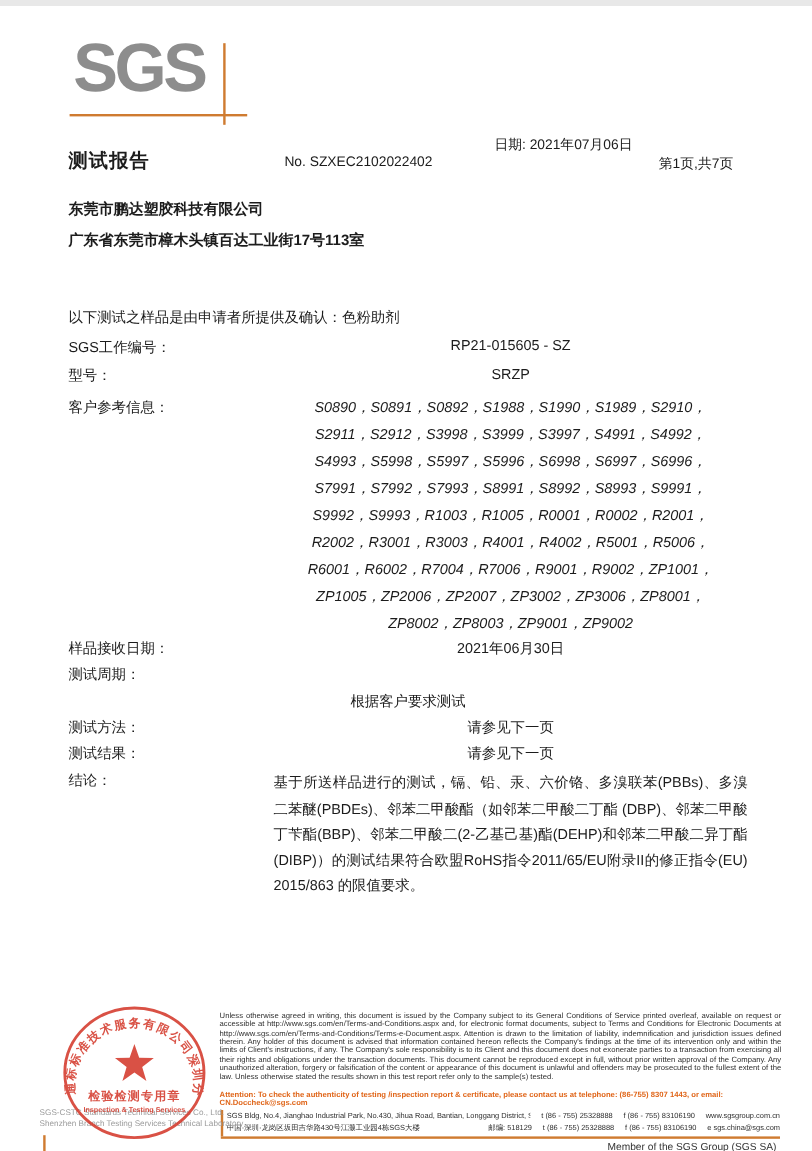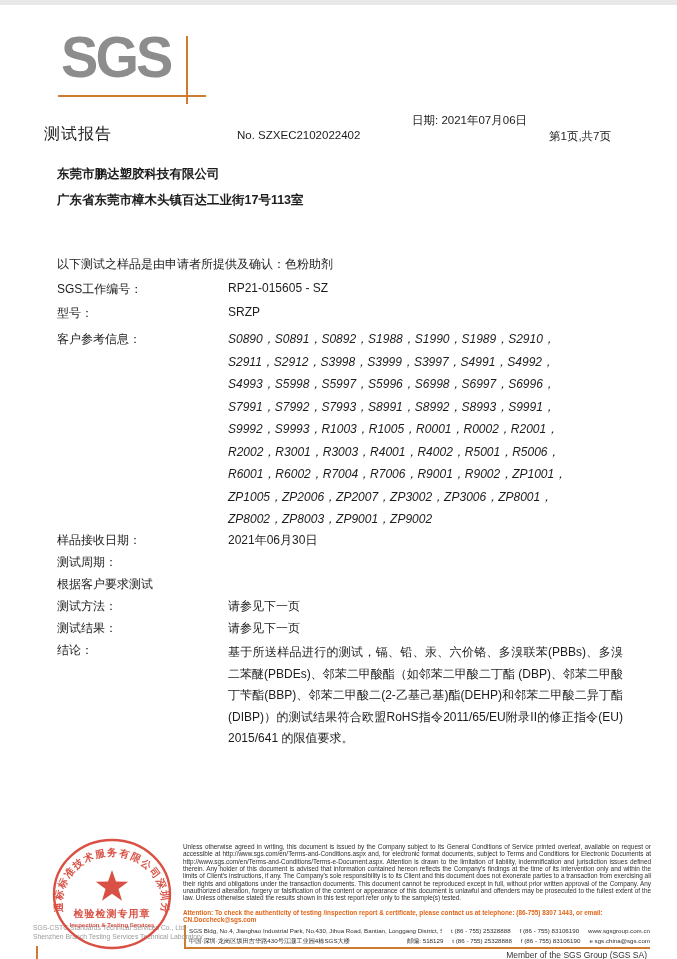--- a/index.html
+++ b/index.html
@@ -4,32 +4,32 @@
 <style>
   html,body{margin:0;padding:0;background:#e8e8e8;}
   .page{position:relative;width:677px;height:959px;background:#ffffff;overflow:hidden;
         font-family:"Liberation Sans","DejaVu Sans",sans-serif;color:#1c1c1c;margin:5px auto;}
   
   .logo{position:absolute;left:60px;top:24px;font-size:57px;font-weight:900;color:#8d8d8d;
         letter-spacing:-3px;line-height:1;transform:scaleX(.98);}
   .cropline-h{position:absolute;left:58px;top:90px;width:148px;height:1.5px;background:#cf7b30;}
   .cropline-v{position:absolute;left:186px;top:31px;width:1.5px;height:68px;background:#cf7b30;}
   
-  .hdr-title{position:absolute;left:44px;top:119px;font-size:16px;font-weight:400;letter-spacing:1px;}
+  .hdr-title{position:absolute;left:57px;top:119px;font-size:16px;font-weight:700;letter-spacing:1px;}
   .hdr-no{position:absolute;left:237px;top:124px;font-size:11.5px;}
   .hdr-date{position:absolute;left:412px;top:108px;font-size:11.5px;}
   .hdr-page{position:absolute;left:549px;top:124px;font-size:11.5px;}
   
   .company{position:absolute;left:57px;top:161px;font-size:12.5px;font-weight:600;}
   .addr{position:absolute;left:57px;top:187px;font-size:12.5px;font-weight:600;}
   
   .intro{position:absolute;left:57px;top:251px;font-size:12px;}
   .frow{position:absolute;left:57px;display:flex;font-size:12px;width:566px;}
   .frow .lbl{width:171px;flex:none;}
-  .frow .val{flex:1;}
+  .frow .val{flex:1;text-align:center;}
   .reflines .refline{line-height:22.5px;height:22.5px;font-style:italic;}
   .conclusion .val{line-height:21.5px;text-align:justify;}
   
   .stamp{position:absolute;left:48px;top:831px;z-index:3;opacity:.88;}
   .lab1{position:absolute;left:33px;top:919px;font-size:6.8px;color:#9b9b9b;z-index:2;white-space:nowrap;}
   .lab2{position:absolute;left:33px;top:928px;font-size:6.8px;color:#9b9b9b;z-index:2;white-space:nowrap;}
   
   .legal{position:absolute;left:183px;top:838px;width:468px;font-size:6.4px;line-height:7.35px;
          color:#2e2e2e;text-align:justify;}
   .attention{position:absolute;left:183px;top:904px;width:468px;font-size:6.4px;line-height:7.4px;
@@ -96,21 +96,21 @@
   <div class="frow" style="top:593px">
     <span class="lbl">测试方法：</span>
     <span class="val">请参见下一页</span>
   </div>
   <div class="frow" style="top:615px">
     <span class="lbl">测试结果：</span>
     <span class="val">请参见下一页</span>
   </div>
   <div class="frow conclusion" style="top:637px">
     <span class="lbl">结论：</span>
-    <span class="val">基于所送样品进行的测试，镉、铅、汞、六价铬、多溴联苯(PBBs)、多溴二苯醚(PBDEs)、邻苯二甲酸酯（如邻苯二甲酸二丁酯 (DBP)、邻苯二甲酸丁苄酯(BBP)、邻苯二甲酸二(2-乙基己基)酯(DEHP)和邻苯二甲酸二异丁酯(DIBP)）的测试结果符合欧盟RoHS指令2011/65/EU附录II的修正指令(EU) 2015/641 的限值要求。</span>
+    <span class="val">基于所送样品进行的测试，镉、铅、汞、六价铬、多溴联苯(PBBs)、多溴二苯醚(PBDEs)、邻苯二甲酸酯（如邻苯二甲酸二丁酯 (DBP)、邻苯二甲酸丁苄酯(BBP)、邻苯二甲酸二(2-乙基己基)酯(DEHP)和邻苯二甲酸二异丁酯(DIBP)）的测试结果符合欧盟RoHS指令2011/65/EU附录II的修正指令(EU) 2015/863 的限值要求。</span>
   </div>
 
   <svg class="stamp" width="128" height="118" viewBox="0 0 128 118">
     <ellipse cx="64" cy="58" rx="58" ry="54" fill="none" stroke="#d43a2c" stroke-width="2.4"></ellipse>
     <path id="arcp" d="M 16,80 A 50,47 0 1 1 112,80" fill="none"></path>
     <text font-size="10" fill="#d43a2c" letter-spacing="1.5" font-weight="bold"><textPath href="#arcp" startOffset="4">通标标准技术服务有限公司深圳分公司</textPath></text>
     <polygon fill="#d43a2c" points="64,34 68,45.5 80.2,45.7 70.5,53.1 74,64.8 64,57.8 54,64.8 57.5,53.1 47.8,45.7 60,45.5"></polygon>
     <text x="64" y="81" text-anchor="middle" font-size="10" fill="#d43a2c" font-weight="bold" letter-spacing="1">检验检测专用章</text>
     <text x="64" y="91" text-anchor="middle" font-size="6" fill="#d43a2c" font-weight="bold">Inspection &amp; Testing Services</text>
   </svg>

